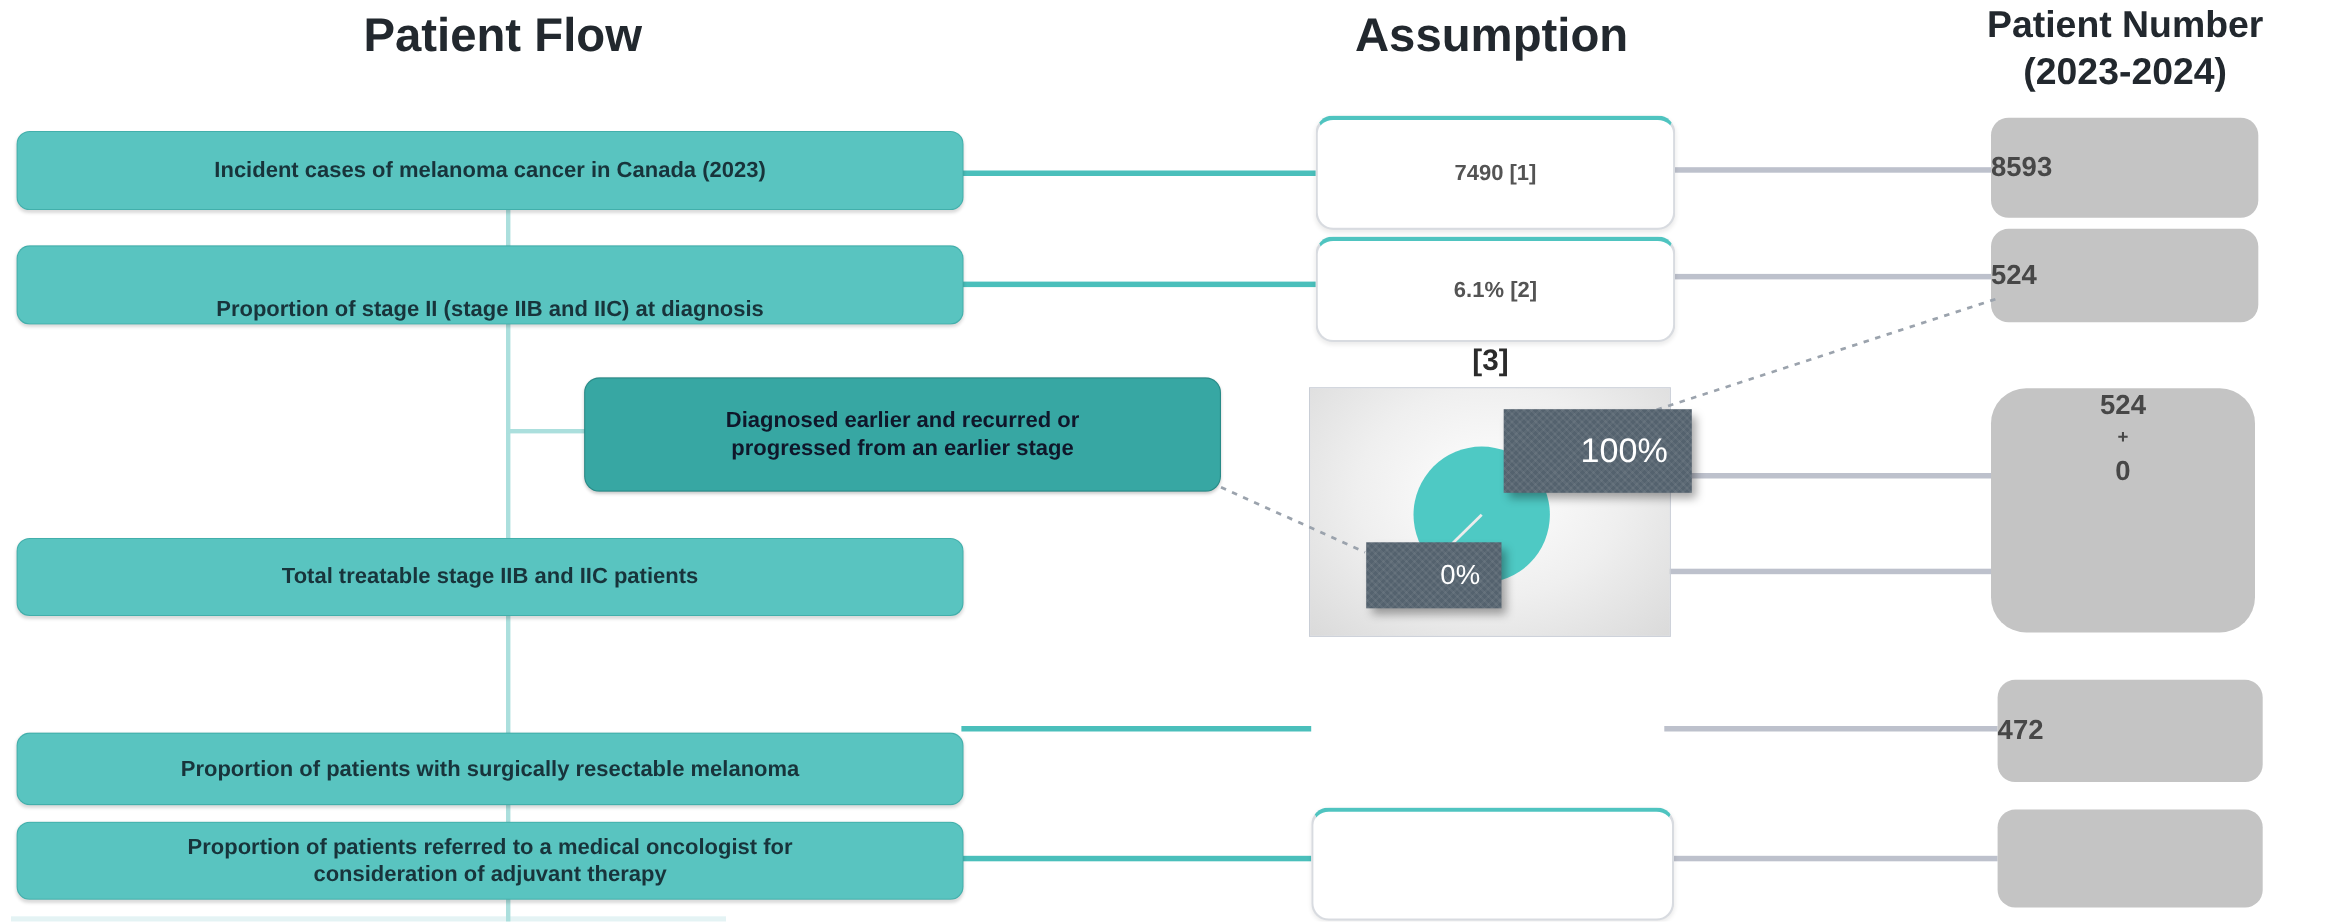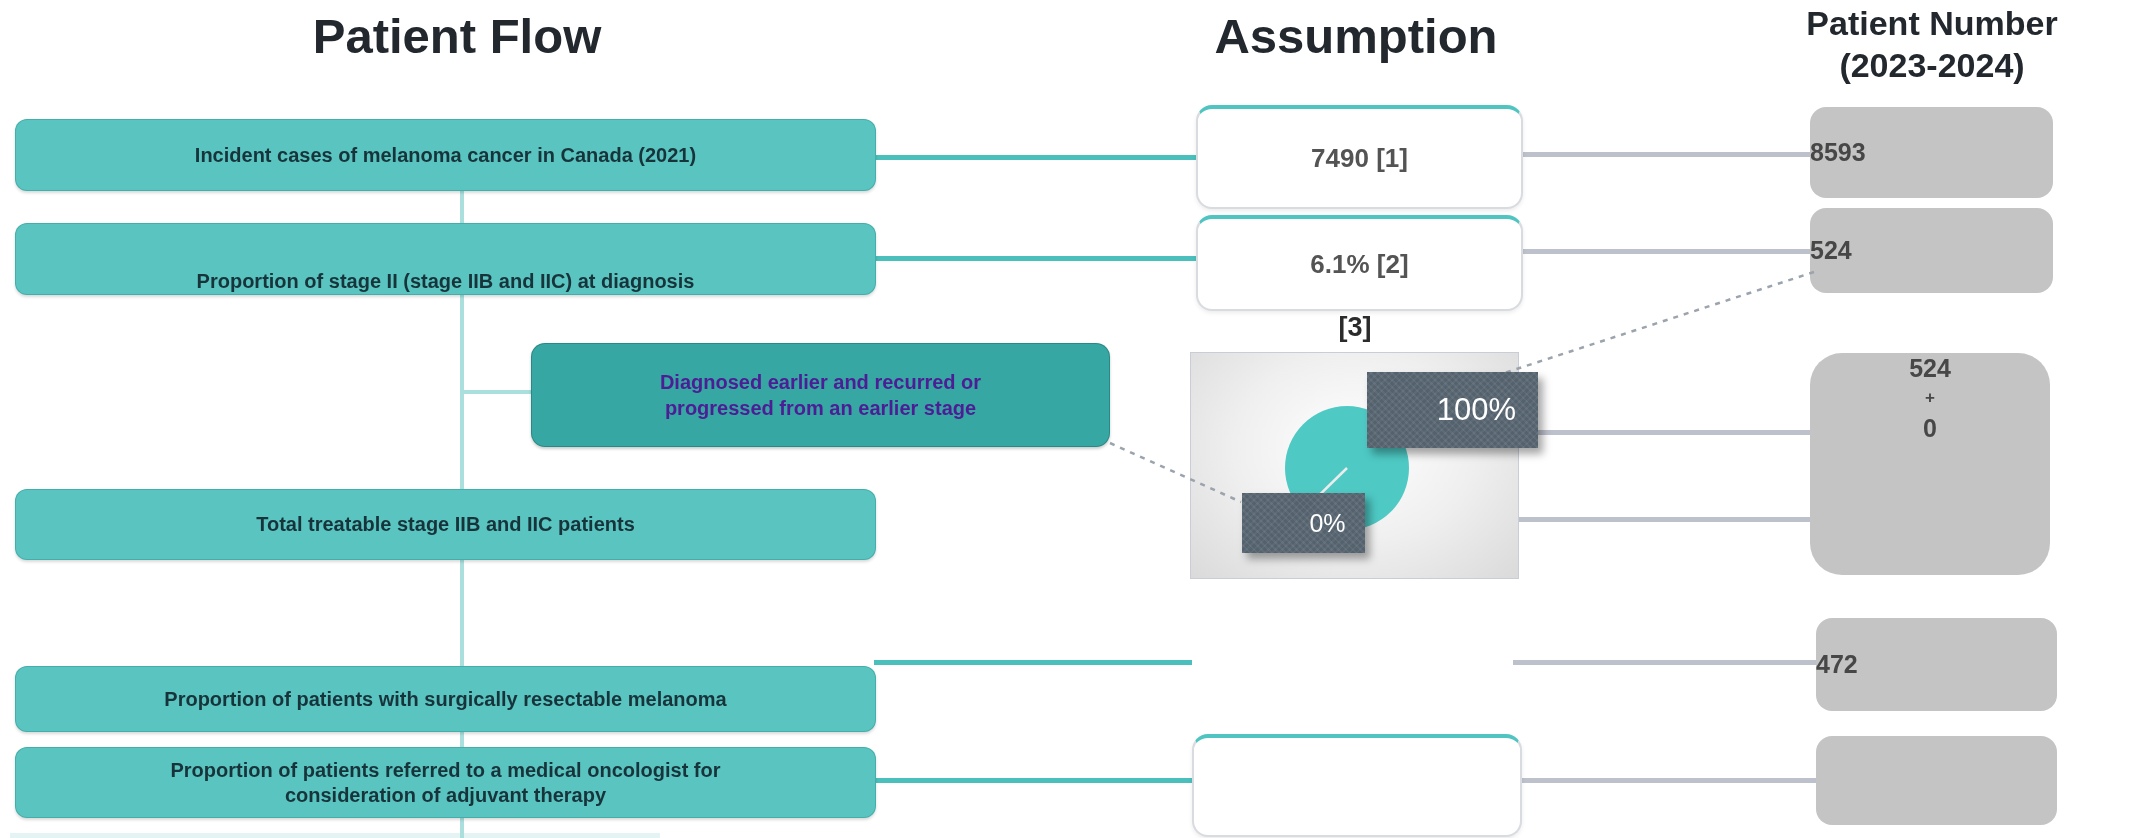--- a/index.html
+++ b/index.html
@@ -1,47 +1,47 @@
 <!DOCTYPE html>
 <html><head>
 <meta charset="utf-8">
 <style>
   html,body{margin:0;padding:0;background:#ffffff;}
   .canvas{
     position:relative;width:2130px;height:838px;background:#ffffff;overflow:hidden;
     font-family:"Liberation Sans","DejaVu Sans",sans-serif;
   }
   .hdr{position:absolute;text-align:center;font-weight:bold;color:#22282e;}
-  .hdr-main{font-size:49px;top:8px;}
+  .hdr-main{font-size:43px;top:8px;}
   .hdr-pn{font-size:34px;line-height:42px;top:2px;}
   
   .lightline{position:absolute;background:#abdfdd;z-index:1;}
   
   .tealline{position:absolute;height:5px;background:#4abfbb;z-index:1;}
   .grayline{position:absolute;height:5px;background:#bdc1cc;z-index:1;}
   
   .flow-box{
     position:absolute;left:15px;width:859px;background:#59c4c0;border:1px solid rgba(38,150,146,.45);
     border-radius:12px;z-index:2;display:flex;align-items:center;justify-content:center;
     color:#18343b;font-weight:bold;font-size:20px;text-align:center;line-height:25px;
     box-shadow:0 2px 3px rgba(0,0,0,.15);
   }
   .flow-box .txt{max-width:640px;}
   .branch-box{
     position:absolute;left:531px;top:343px;width:577px;height:102px;background:#37a7a3;
     border:1px solid rgba(25,110,107,.5);border-radius:14px;z-index:2;
-    display:flex;align-items:center;justify-content:center;color:#4c1d95;font-weight:bold;
+    display:flex;align-items:center;justify-content:center;color:#0f172a;font-weight:bold;
     font-size:20px;line-height:26px;text-align:center;box-shadow:0 2px 3px rgba(0,0,0,.2);
   }
   .branch-box .txt{max-width:380px;}
   
   .assume-box{
     position:absolute;background:#ffffff;border:2px solid #d8dbe0;border-top:4px solid #4fc4c0;
     border-radius:16px;z-index:2;display:flex;align-items:center;justify-content:center;
-    color:#545454;font-weight:600;font-size:26px;box-shadow:0 2px 4px rgba(0,0,0,.08);
+    color:#545454;font-weight:600;font-size:20px;box-shadow:0 2px 4px rgba(0,0,0,.08);
   }
   .ref-label{position:absolute;z-index:2;font-weight:bold;font-size:27px;color:#2b2b2b;text-align:center;}
   
   .num-box{
     position:absolute;background:#c4c4c4;border-radius:16px;z-index:2;
     display:flex;align-items:center;justify-content:flex-start;
     color:#474747;font-weight:bold;font-size:25px;text-align:center;
   }
   .num-box-tall{border-radius:32px;flex-direction:column;gap:6px;line-height:30px;}
   .num-box-tall .plus{font-size:17px;line-height:18px;}
@@ -89,21 +89,21 @@
   <div class="tealline" style="left:874px;top:778px;width:318px;"></div>
 
   <div class="grayline" style="left:1519px;top:152px;width:291px;"></div>
   <div class="grayline" style="left:1519px;top:249px;width:291px;"></div>
   <div class="grayline" style="left:1517px;top:430px;width:293px;"></div>
   <div class="grayline" style="left:1517px;top:517px;width:293px;"></div>
   <div class="grayline" style="left:1513px;top:660px;width:303px;"></div>
   <div class="grayline" style="left:1518px;top:778px;width:298px;"></div>
 
   <div class="flow-box" style="top:119px;height:70px;">
-    <div class="txt">Incident cases of melanoma cancer in Canada (2021)</div>
+    <div class="txt">Incident cases of melanoma cancer in Canada (2023)</div>
   </div>
   <div class="flow-box" style="top:223px;height:70px;align-items:flex-end;">
     <div class="txt">Proportion of stage II (stage IIB and IIC) at diagnosis</div>
   </div>
   <div class="flow-box" style="top:489px;height:69px;">
     <div class="txt">Total treatable stage IIB and IIC patients</div>
   </div>
   <div class="flow-box" style="top:630px;height:64px;margin-top:36px;">
     <div class="txt">Proportion of patients with surgically resectable melanoma</div>
   </div>

